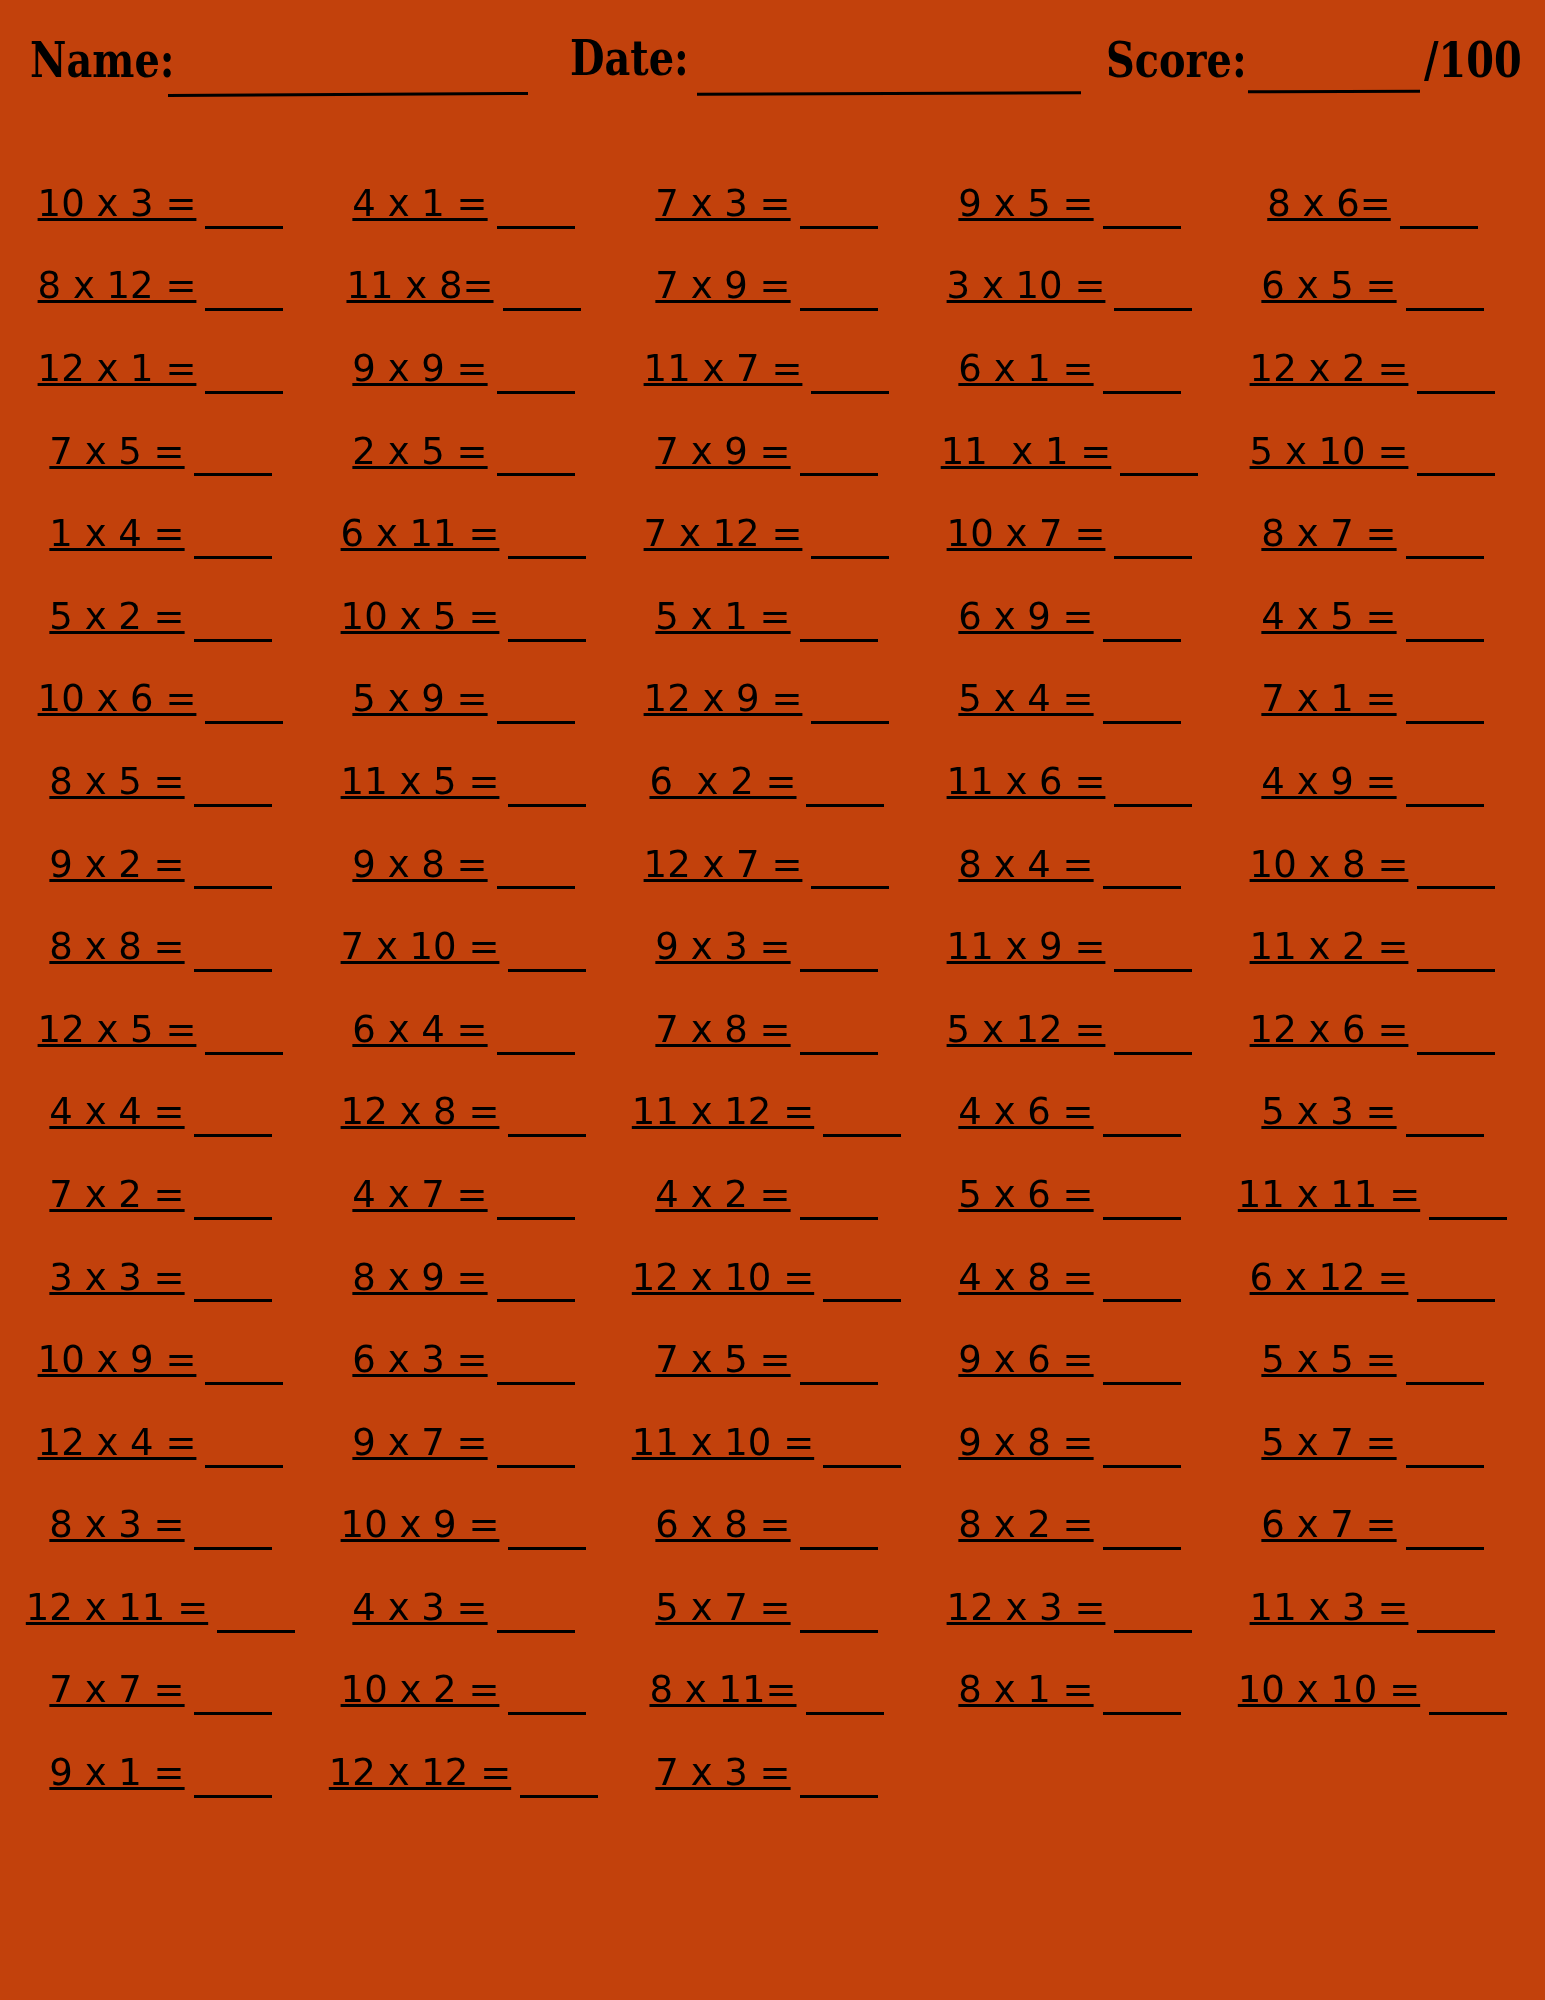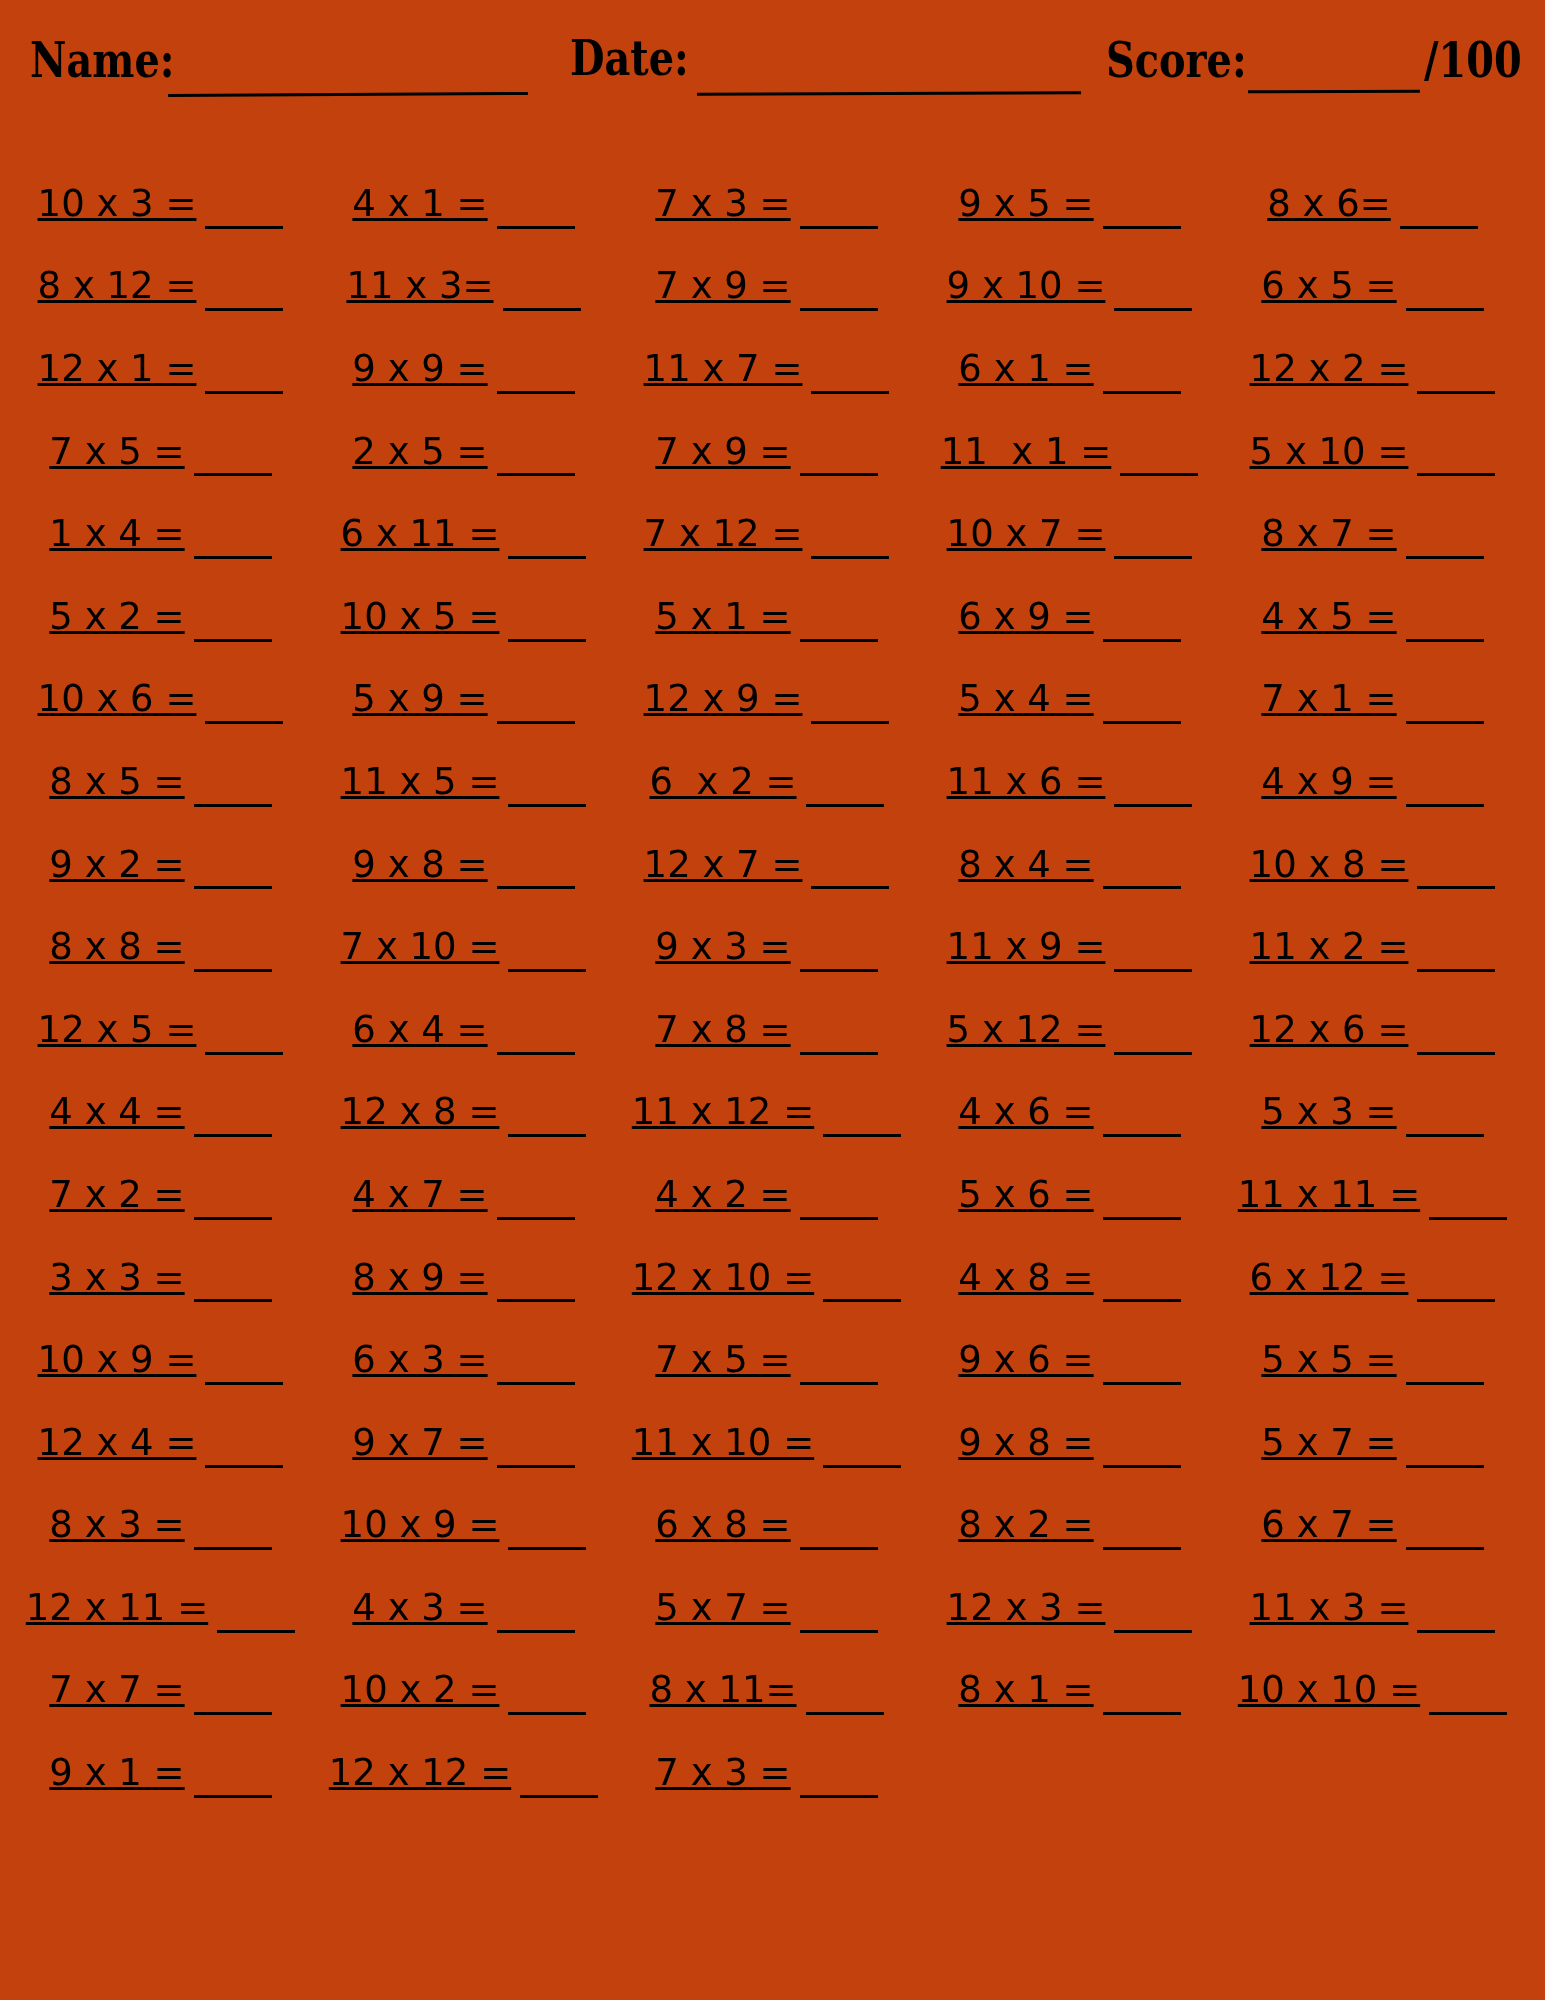--- a/index.html
+++ b/index.html
@@ -94,23 +94,23 @@
   <span class="hline line-score"></span>
   <span class="hlabel lbl-total">/100</span>
 
   <div class="grid">
       <div class="cell"><span class="expr">10 x 3 =</span><span class="blank"></span></div>
       <div class="cell"><span class="expr">4 x 1 =</span><span class="blank"></span></div>
       <div class="cell"><span class="expr">7 x 3 =</span><span class="blank"></span></div>
       <div class="cell"><span class="expr">9 x 5 =</span><span class="blank"></span></div>
       <div class="cell"><span class="expr">8 x 6=</span><span class="blank"></span></div>
       <div class="cell"><span class="expr">8 x 12 =</span><span class="blank"></span></div>
-      <div class="cell"><span class="expr">11 x 3=</span><span class="blank"></span></div>
+      <div class="cell"><span class="expr">11 x 8=</span><span class="blank"></span></div>
       <div class="cell"><span class="expr">7 x 9 =</span><span class="blank"></span></div>
-      <div class="cell"><span class="expr">9 x 10 =</span><span class="blank"></span></div>
+      <div class="cell"><span class="expr">3 x 10 =</span><span class="blank"></span></div>
       <div class="cell"><span class="expr">6 x 5 =</span><span class="blank"></span></div>
       <div class="cell"><span class="expr">12 x 1 =</span><span class="blank"></span></div>
       <div class="cell"><span class="expr">9 x 9 =</span><span class="blank"></span></div>
       <div class="cell"><span class="expr">11 x 7 =</span><span class="blank"></span></div>
       <div class="cell"><span class="expr">6 x 1 =</span><span class="blank"></span></div>
       <div class="cell"><span class="expr">12 x 2 =</span><span class="blank"></span></div>
       <div class="cell"><span class="expr">7 x 5 =</span><span class="blank"></span></div>
       <div class="cell"><span class="expr">2 x 5 =</span><span class="blank"></span></div>
       <div class="cell"><span class="expr">7 x 9 =</span><span class="blank"></span></div>
       <div class="cell"><span class="expr">11  x 1 =</span><span class="blank"></span></div>

